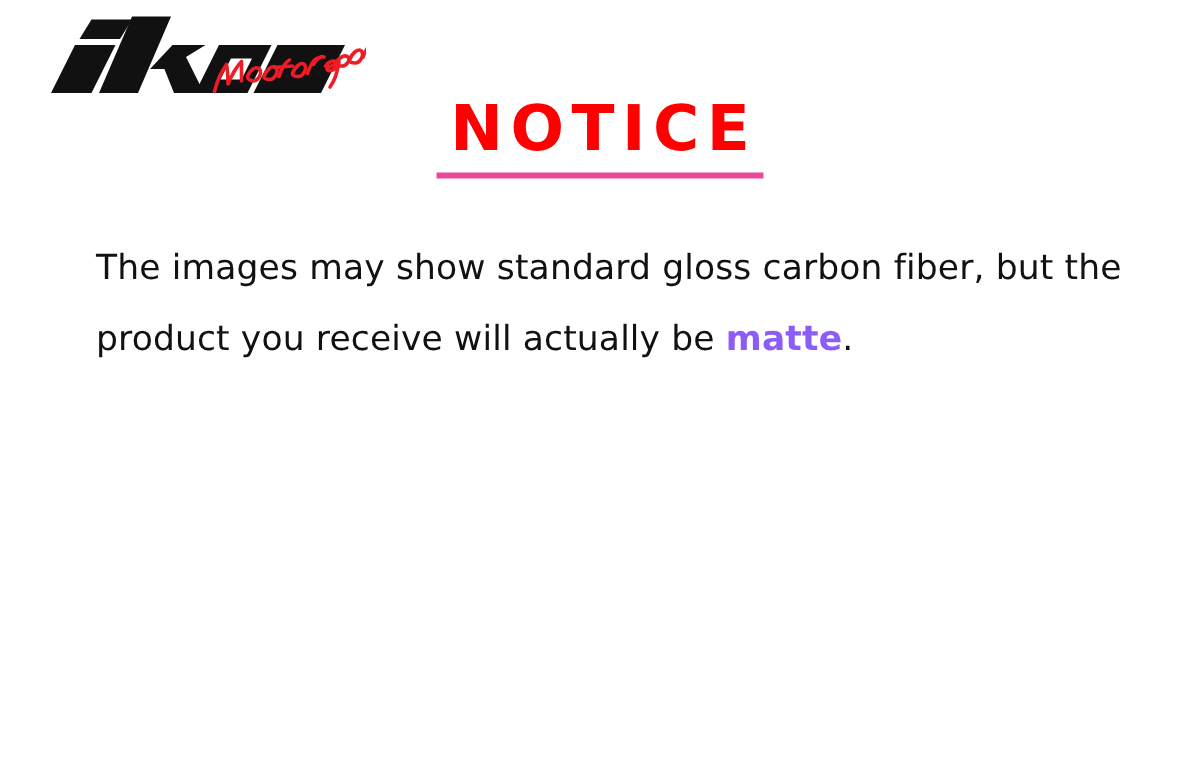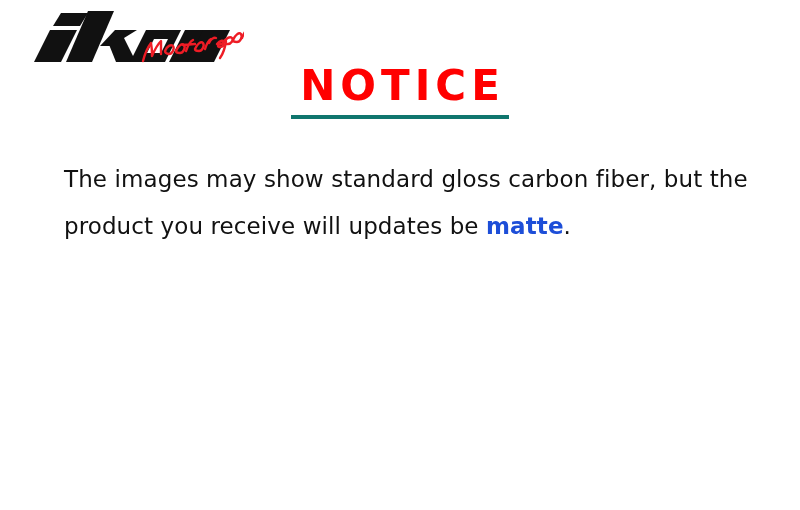--- a/index.html
+++ b/index.html
@@ -45,21 +45,21 @@
   }
   #notice-heading {
     display: inline-block;
     font-family: "DejaVu Sans", sans-serif;
     font-size: 42px;
     font-weight: bold;
     letter-spacing: 5px;
     color: #ff0000;
     line-height: 1.05;
     padding: 0 4px 7px 4px;
-    border-bottom: 4px solid #0f766e;
+    border-bottom: 4px solid #ec4899;
     text-indent: 5px;
   }
 
   
   #notice-body {
     position: absolute;
     left: 64px;
     top: 156px;
     right: 40px;
     font-family: "DejaVu Sans", sans-serif;
@@ -69,21 +69,21 @@
     line-height: 47px;
     letter-spacing: 0.1px;
   }
   .para {
     margin: 0;
   }
   .para + .para {
     margin-top: 47px;
   }
   .hl {
-    color: #1d4ed8;
+    color: #8b5cf6;
     font-weight: bold;
   }
 </style>
 </head>
 <body>
 
 <div id="notice-card">
 
   <div id="brand-logo">
     <svg viewBox="0 0 240 62" xmlns="http://www.w3.org/2000/svg" aria-hidden="true">
@@ -119,17 +119,17 @@
       </g>
     </svg>
   </div>
 
   <div id="notice-heading-wrap">
     <span id="notice-heading">NOTICE</span>
   </div>
 
   <div id="notice-body">
     <p class="para">
-      <span>The images may show standard gloss carbon fiber, but the product you receive will updates be </span><span class="hl">matte</span><span>.</span>
+      <span>The images may show standard gloss carbon fiber, but the product you receive will actually be </span><span class="hl">matte</span><span>.</span>
     </p>
   </div>
 
 </div>
 
 </body></html>

